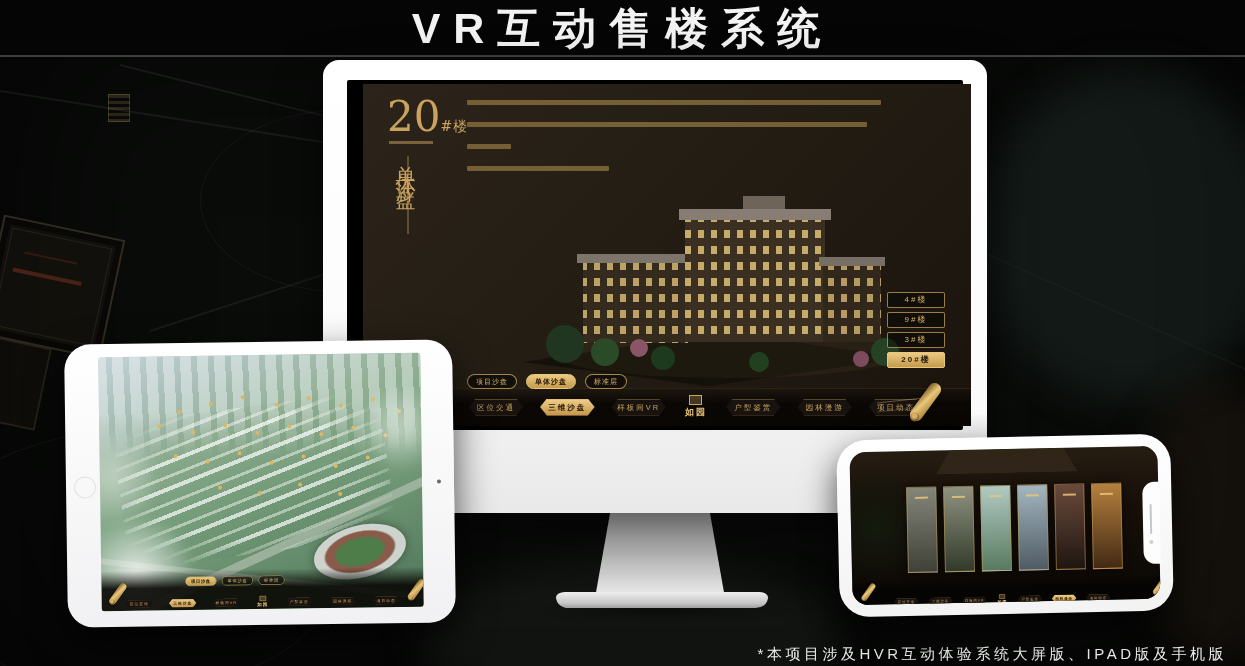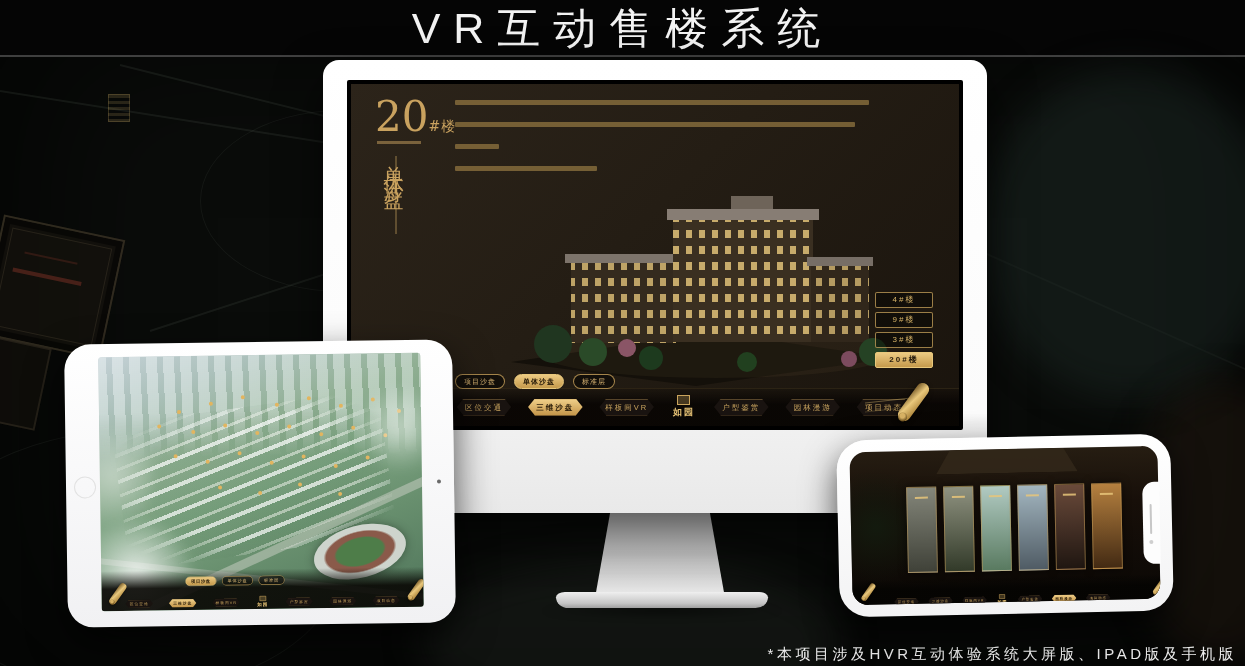--- a/index.html
+++ b/index.html
@@ -18,29 +18,29 @@
     background:repeating-linear-gradient(180deg,rgba(200,170,100,.25) 0 3px,transparent 3px 6px);opacity:.7;}
   .bg-plaque{left:-10px;top:226px;width:120px;height:118px;transform:rotate(12deg);
     border:2px solid rgba(170,150,110,.20);background:rgba(22,19,13,.75);box-shadow:inset 0 0 0 6px rgba(0,0,0,.5);}
   .bg-plaque-inner{position:absolute;left:9px;top:9px;right:9px;bottom:9px;border:1px solid rgba(170,150,110,.14);}
   .bg-plaque-bar{position:absolute;height:4px;background:rgba(160,60,48,.38);}
   .bg-plaque2{left:-30px;top:340px;width:70px;height:80px;transform:rotate(12deg);
     border:2px solid rgba(170,150,110,.14);background:rgba(18,16,11,.7);}
 
   
   .title{left:0;top:2px;width:1245px;text-align:center;color:#f3f3f3;
-    font-size:43px;font-weight:normal;letter-spacing:13px;line-height:52px;white-space:nowrap;}
-  .footnote{right:8px;bottom:2px;color:#ededed;font-size:15px;letter-spacing:3.5px;white-space:nowrap;}
+    font-size:43px;font-weight:bold;letter-spacing:13px;line-height:52px;white-space:nowrap;}
+  .footnote{right:18px;bottom:2px;color:#ededed;font-size:15px;letter-spacing:3.5px;white-space:nowrap;}
 
   
   .monitor{left:323px;top:60px;width:664px;height:453px;z-index:2;
     background:linear-gradient(180deg,#ffffff 0%,#fbfbfb 78%,#f1f1f1 80%,#e9e9e9 100%);
     border-radius:16px 16px 10px 10px;box-shadow:0 20px 45px rgba(0,0,0,.65);}
   .m-screen{position:absolute;left:24px;top:20px;width:616px;height:350px;background:#000;border-radius:2px;padding:0;}
-  .app{position:absolute;left:4px;top:4px;width:608px;height:342px;overflow:hidden;
+  .app{position:absolute;left:16px;top:4px;width:608px;height:342px;overflow:hidden;
     background:linear-gradient(135deg,#2c241a 0%,#241d14 45%,#1a140d 100%);}
   .stand-neck{left:595px;top:510px;width:130px;height:88px;z-index:1;
     clip-path:polygon(12% 0,88% 0,100% 100%,0 100%);
     background:linear-gradient(180deg,#dedede 0%,#c2c2c2 50%,#cfcfcf 72%,#ededed 100%);}
   .stand-base{left:556px;top:592px;width:212px;height:16px;z-index:1;border-radius:10px 10px 14px 14px/6px 6px 12px 12px;
     background:linear-gradient(180deg,#efefef,#c6c6c6 70%,#9f9f9f);}
   .stand-shadow{left:540px;top:604px;width:244px;height:14px;z-index:0;border-radius:50%;
     background:radial-gradient(ellipse,rgba(0,0,0,.5),transparent 70%);filter:blur(3px);}
 
   

